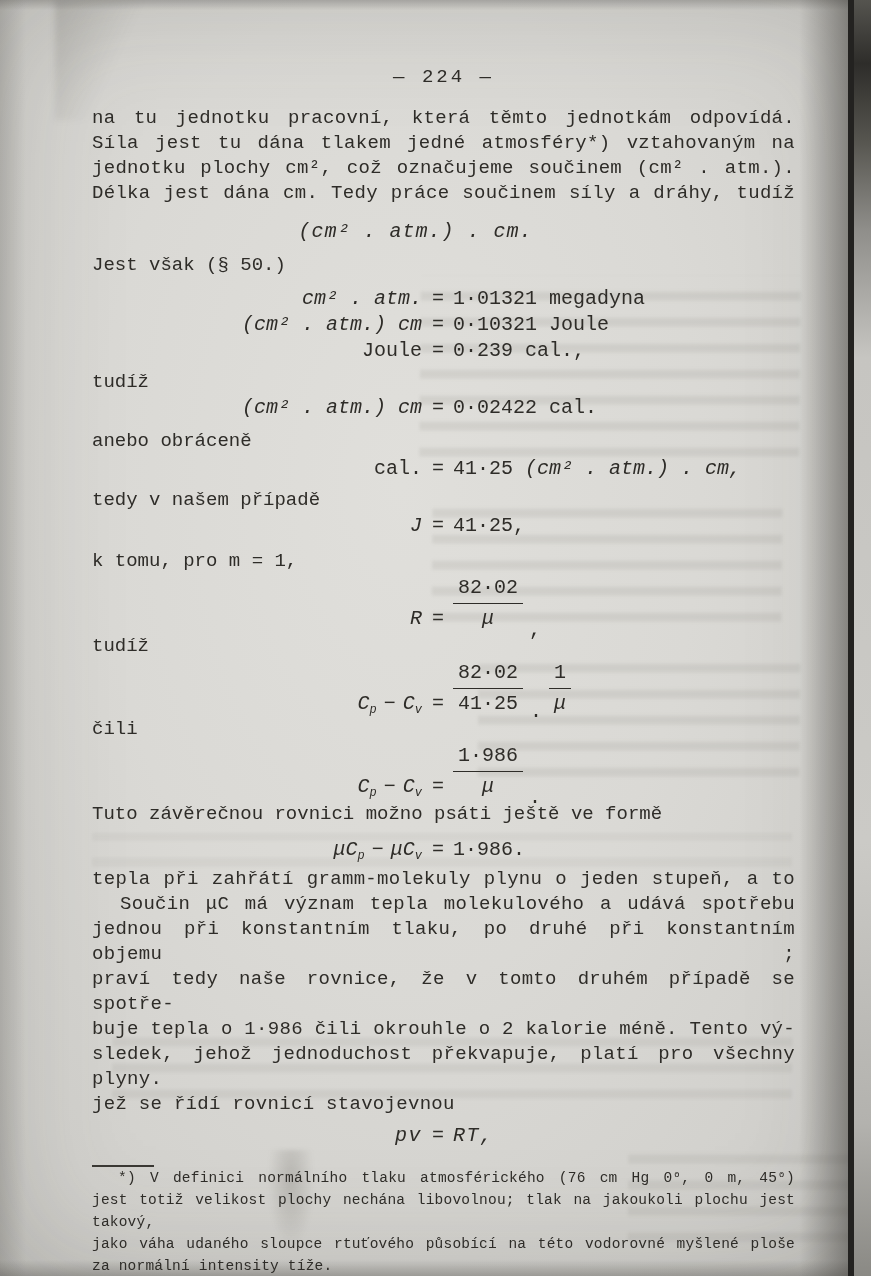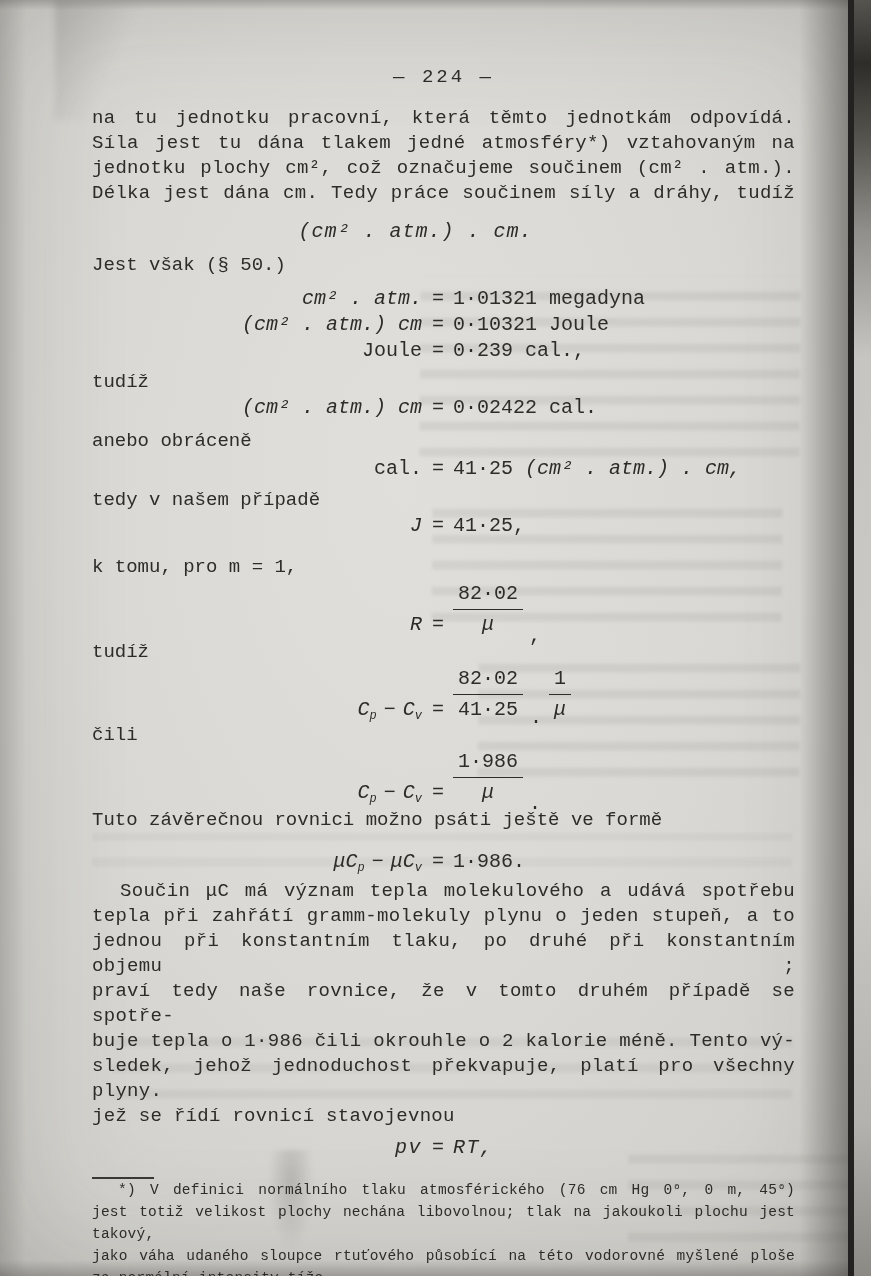--- a/index.html
+++ b/index.html
@@ -39,21 +39,21 @@
   .para{font-size:19px;line-height:25px;letter-spacing:0.3px;}
   .jline{text-align:justify;text-align-last:justify;}
   .jlast{text-align:right;text-align-last:left;}
   .indent1{padding-left:28px;}
   .p1{margin-top:18px;}
   .p2{margin-top:4px;}
   .label-line{font-size:19px;line-height:25px;}
   .centered{text-align:center;font-size:20px;}
   .work-formula{margin-top:14px;font-style:italic;letter-spacing:1px;transform:translateX(-28px);}
   .mt10{margin-top:10px;} .mt8{margin-top:8px;} .mt6{margin-top:6px;}
-  .mt4{margin-top:16px;} .mt2{margin-top:2px;} .mt0{margin-top:0;}
+  .mt4{margin-top:10px;} .mt2{margin-top:2px;} .mt0{margin-top:0;}
   .eqrow{display:flex;align-items:flex-end;font-size:20px;line-height:26px;}
   .eqrow .lhs{flex:0 0 330px;text-align:right;white-space:nowrap;}
   .eqrow .eqsign{padding:0 10px;letter-spacing:-1px;}
   .eqrow .rhs{white-space:nowrap;}
   .it{font-style:italic;}
   sub{font-size:12px;font-style:italic;vertical-align:-4px;line-height:0;}
   .minus{padding:0 7px;}
   .frac{display:inline-block;vertical-align:middle;text-align:center;}
   .frac .num{display:block;padding:0 5px 2px;}
   .frac .den{display:block;border-top:1.6px solid #2e2c28;padding:2px 5px 0;}
@@ -188,22 +188,22 @@
 
     <div class="eqrow mt4">
       <span class="lhs">
         <i>μC</i><sub>p</sub><span class="minus">−</span><i>μC</i><sub>v</sub>
       </span>
       <span class="eqsign">=</span>
       <span class="rhs">1·986.</span>
     </div>
 
     <div class="para p2">
+      <div class="jline">tepla při zahřátí gramm-molekuly plynu o jeden stupeň, a to</div>
       <div class="jline indent1">Součin μC má význam tepla molekulového a udává spotřebu</div>
-      <div class="jline">tepla při zahřátí gramm-molekuly plynu o jeden stupeň, a to</div>
       <div class="jline">jednou při konstantním tlaku, po druhé při konstantním objemu ;</div>
       <div class="jline">praví tedy naše rovnice, že v tomto druhém případě se spotře-</div>
       <div class="jline">buje tepla o 1·986 čili okrouhle o 2 kalorie méně. Tento vý-</div>
       <div class="jline">sledek, jehož jednoduchost překvapuje, platí pro všechny plyny.</div>
       <div class="jline jlast">jež se řídí rovnicí stavojevnou</div>
     </div>
 
     <div class="eqrow pvrow mt6">
       <span class="lhs it">pv</span>
       <span class="eqsign">=</span>

